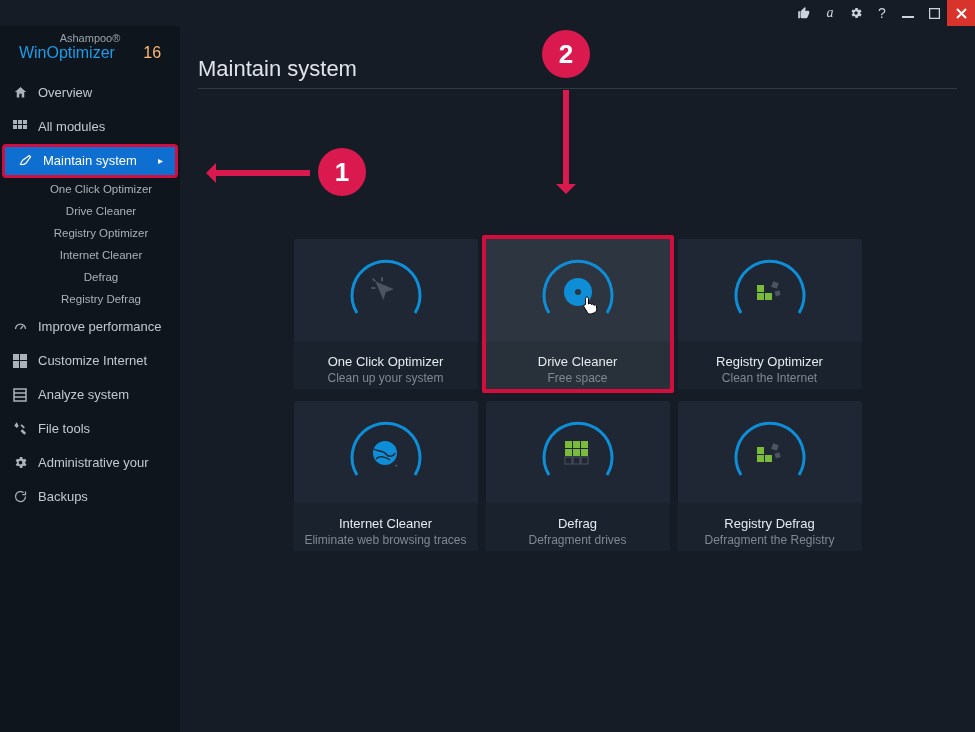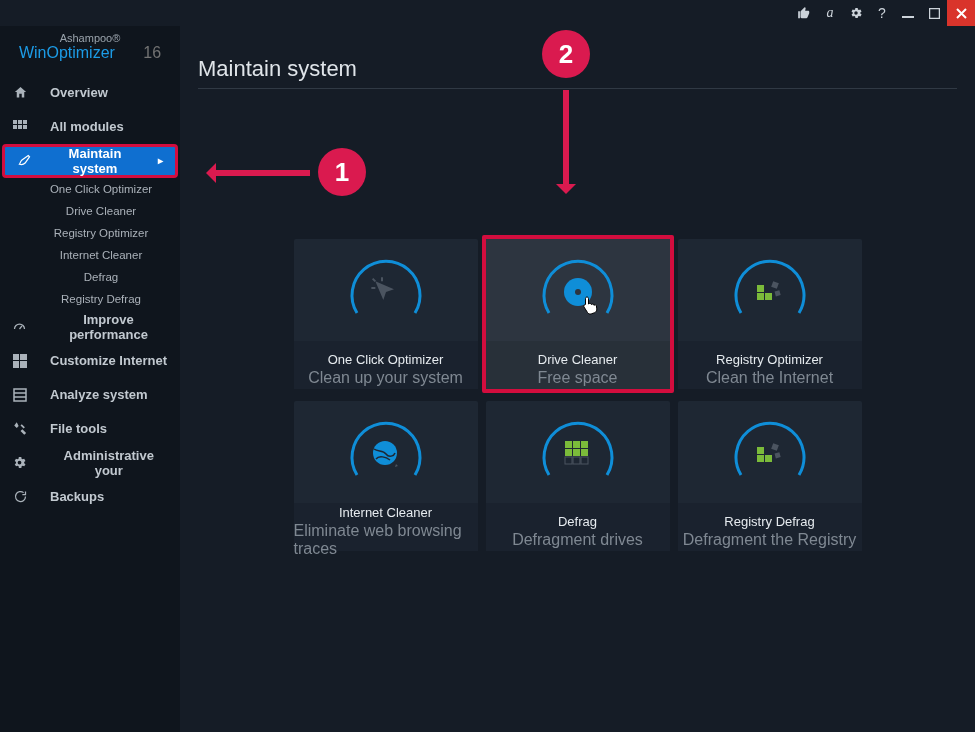--- a/index.html
+++ b/index.html
@@ -6,38 +6,38 @@
     body { width: 975px; height: 732px; background: #151c26; color: #b8c0c8; overflow: hidden; }
     .window { width: 100%; height: 100%; display: flex; flex-direction: column; position: relative; }
     .titlebar { height: 26px; display: flex; justify-content: flex-end; align-items: center; gap: 0; padding: 0; }
     .titlebar .tb-btn { width: 26px; height: 26px; display: flex; align-items: center; justify-content: center; color: #ccd3da; font-size: 14px; cursor: pointer; }
     .titlebar .tb-close { background: #d9342b; color: #fff; width: 28px; }
     .main { flex: 1; display: flex; }
     .sidebar { width: 180px; background: #0f151d; display: flex; flex-direction: column; padding-top: 0; text-align: center; }
     .brand { padding: 6px 12px 8px 12px; line-height: 1.1; }
     .brand .a { font-size: 11px; color: #9aa3ac; }
     .brand .b { font-size: 16px; color: #1c9be6; font-weight: 400; }
-    .brand .b .ver { color: #737373; font-weight: 300; margin-left: 24px; }
+    .brand .b .ver { color: #fdba74; font-weight: 300; margin-left: 24px; }
     .nav { display: flex; flex-direction: column; margin-top: 6px; }
-    .nav-item { display: flex; align-items: center; gap: 22px; height: 34px; padding: 0 12px; font-size: 13px; color: #c2c9d0; cursor: pointer; font-weight: bold; }
+    .nav-item { display: flex; align-items: center; gap: 10px; height: 34px; padding: 0 12px; font-size: 13px; color: #c2c9d0; cursor: pointer; }
     .nav-item.active { background: #0f6fd0; color: #fff; border: 3px solid #d30d3e; border-radius: 4px; margin: 0 2px; height: 34px; }
     .nav-item .chev { margin-left: auto; font-size: 10px; }
     .nav-sub { display: flex; flex-direction: column; }
     .nav-sub .sub-item { padding: 5px 12px 5px 34px; font-size: 11.5px; color: #aab1b9; cursor: pointer; }
     .nav-icon { width: 16px; height: 16px; display: inline-flex; align-items: center; justify-content: center; color: #aab2ba; }
     .content { flex: 1; padding: 30px 18px 0 18px; display: flex; flex-direction: column; }
     .page-title { font-size: 22px; font-weight: 300; color: #dfe4e9; padding-bottom: 6px; border-bottom: 1px solid #303944; margin-bottom: 150px; }
     .grid { display: grid; grid-template-columns: repeat(3, 184px); gap: 12px 8px; justify-content: center; }
     .tile { background: #1e2733; width: 184px; height: 150px; display: flex; flex-direction: column; align-items: center; justify-content: flex-start; padding-top: 14px; cursor: pointer; border-radius: 2px; position: relative; }
     .tile.highlight { border: 4px solid #d30d3e; background: #2d3540; height: 158px; width: 192px; margin: -4px; }
     .tile .ring { width: 78px; height: 78px; position: relative; }
     .tile .ring svg.arc { position: absolute; top: 0; left: 0; }
     .tile .ring .icon-center { position: absolute; top: 50%; left: 50%; transform: translate(-50%, -50%); display: flex; align-items: center; justify-content: center; }
     .tile .t-title { font-size: 13px; color: #e6ebef; margin-top: 8px; }
-    .tile .t-sub { font-size: 16px; color: #7f8892; margin-top: 2px; }
+    .tile .t-sub { font-size: 12px; color: #7f8892; margin-top: 2px; }
     .tile .t-lower { position: absolute; left:0; right:0; bottom:0; height:48px; background: #1a222e; display:flex; flex-direction:column; align-items:center; justify-content:center; }
     .tile.highlight .t-lower { background:#283039; }
     
     .anno { position: absolute; pointer-events: none; }
     .circle-num { width: 48px; height: 48px; border-radius: 50%; background: #da1a4f; color: #fff; display: flex; align-items: center; justify-content: center; font-size: 26px; font-weight: 700; }
     .arrow-h { position: absolute; height: 6px; background: #da1a4f; }
     .arrow-h::before { content: ""; position: absolute; left: -14px; top: -7px; border: 10px solid transparent; border-right-color: #da1a4f; }
     .arrow-v { position: absolute; width: 6px; background: #da1a4f; }
     .arrow-v::after { content: ""; position: absolute; bottom: -14px; left: -7px; border: 10px solid transparent; border-top-color: #da1a4f; }
     .cursor-hand { position:absolute; }

